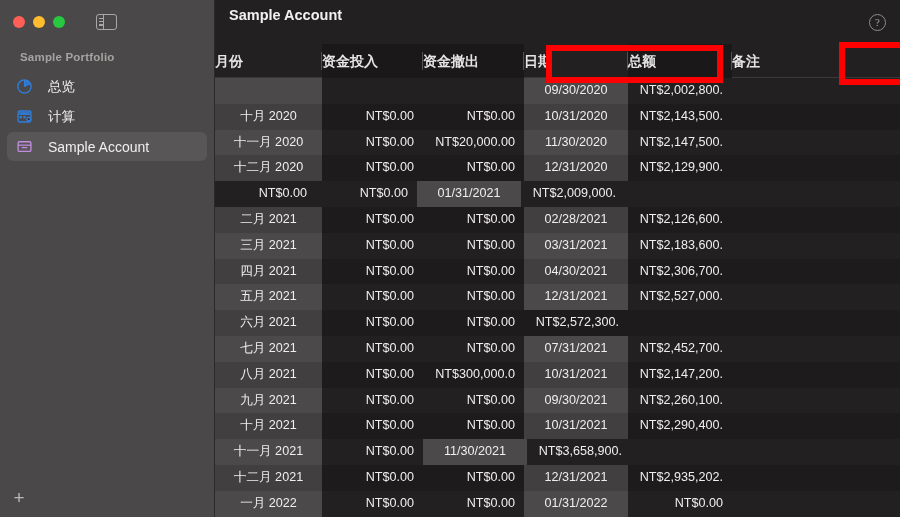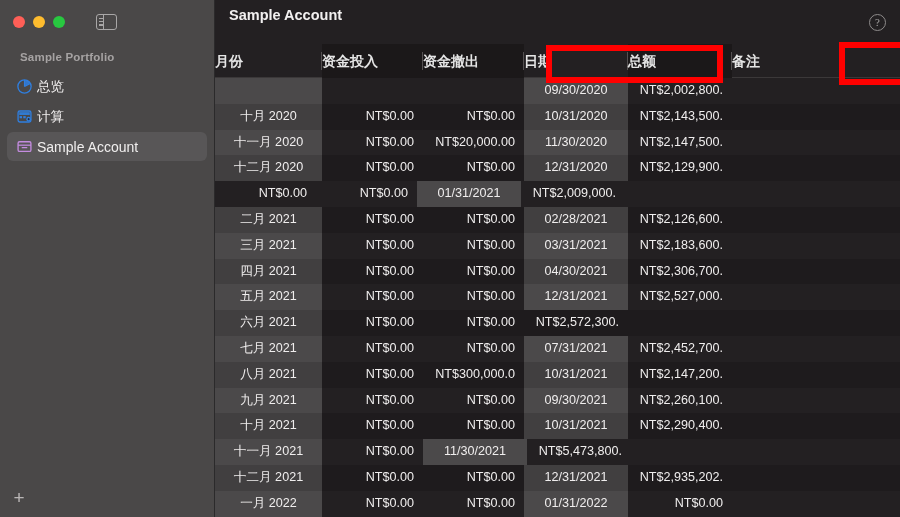--- a/index.html
+++ b/index.html
@@ -46,21 +46,21 @@
   .sidebar-toggle .t3 { top: 9.4px; }
 
   .section-title {
     position: absolute; top: 51px; left: 20px;
     font-size: 11.5px; font-weight: 700; color: #a6a3a3;
     letter-spacing: 0.2px;
   }
 
   .nav { position: absolute; top: 72px; left: 7px; right: 7px; }
   .nav-item {
-    display: flex; align-items: center; gap: 4px;
+    display: flex; align-items: center; gap: 15px;
     height: 29px; padding: 0 9px;
     border-radius: 6px; margin-bottom: 1px;
     color: #e9e7e7;
   }
   .nav-item.selected { background: #585657; }
   .nav-item .label { font-size: 13.5px; color: #f0eeee; }
   .nav-item.selected .label { font-size: 14px; }
   .nav-icon { width: 17px; height: 17px; flex: 0 0 17px; display: block; }
 
   .add-btn {
@@ -350,21 +350,21 @@
           <div class="td c-in num dim">NT$0.00</div>
           <div class="td c-out num dim">NT$0.00</div>
           <div class="td c-date ctr">10/31/2021</div>
           <div class="td c-total num dim">NT$2,290,400.</div>
           <div class="td c-notes notes"></div>
         </div>
         <div class="tr odd">
           <div class="td c-month ctr">十一月 2021</div>
           <div class="td c-out num dim">NT$0.00</div>
           <div class="td c-date ctr">11/30/2021</div>
-          <div class="td c-total num dim">NT$5,473,800.</div>
+          <div class="td c-total num dim">NT$3,658,900.</div>
           <div class="td c-notes notes"></div>
         </div>
         <div class="tr even">
           <div class="td c-month ctr">十二月 2021</div>
           <div class="td c-in num dim">NT$0.00</div>
           <div class="td c-out num dim">NT$0.00</div>
           <div class="td c-date ctr">12/31/2021</div>
           <div class="td c-total num dim">NT$2,935,202.</div>
           <div class="td c-notes notes"></div>
         </div>

